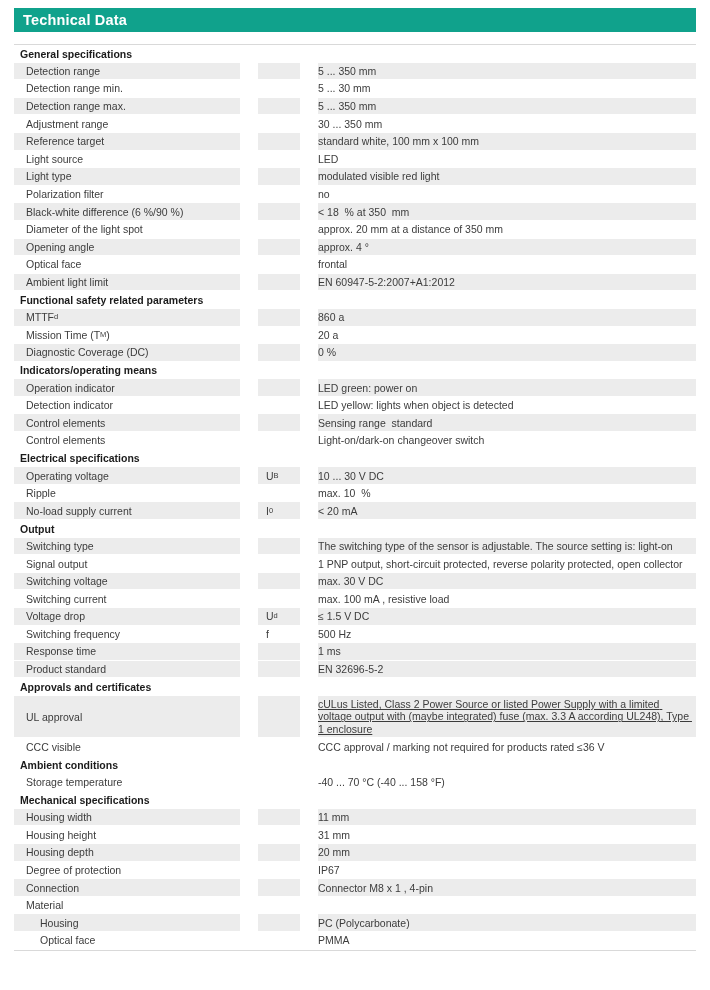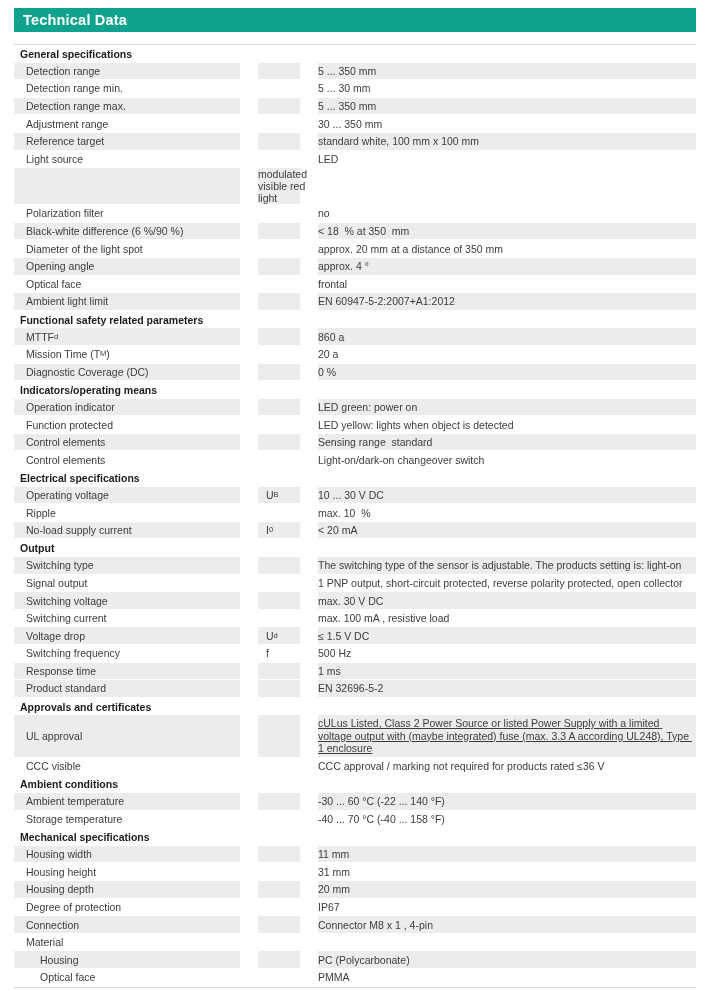--- a/index.html
+++ b/index.html
@@ -76,20 +76,21 @@
       <div class="cell-label">Reference target</div>
       <div class="cell-sym"></div>
       <div class="cell-val">standard white, 100 mm x 100 mm</div>
     </div>
     <div class="row">
       <div class="cell-label">Light source</div>
       <div class="cell-sym"></div>
       <div class="cell-val">LED</div>
     </div>
     <div class="row g">
+      <div class="cell-label">Light type</div>
       <div class="cell-sym"></div>
       <div class="cell-val">modulated visible red light</div>
     </div>
     <div class="row">
       <div class="cell-label">Polarization filter</div>
       <div class="cell-sym"></div>
       <div class="cell-val">no</div>
     </div>
     <div class="row g">
       <div class="cell-label">Black-white difference (6 %/90 %)</div>
@@ -132,21 +133,21 @@
       <div class="cell-sym"></div>
       <div class="cell-val">0 %</div>
     </div>
     <div class="sec">Indicators/operating means</div>
     <div class="row g">
       <div class="cell-label">Operation indicator</div>
       <div class="cell-sym"></div>
       <div class="cell-val">LED green: power on</div>
     </div>
     <div class="row">
-      <div class="cell-label">Function protected</div>
+      <div class="cell-label">Detection indicator</div>
       <div class="cell-sym"></div>
       <div class="cell-val">LED yellow: lights when object is detected</div>
     </div>
     <div class="row g">
       <div class="cell-label">Control elements</div>
       <div class="cell-sym"></div>
       <div class="cell-val">Sensing range  standard</div>
     </div>
     <div class="row">
       <div class="cell-label">Control elements</div>
@@ -166,21 +167,21 @@
     </div>
     <div class="row g">
       <div class="cell-label">No-load supply current</div>
       <div class="cell-sym">I<sub>0</sub></div>
       <div class="cell-val">&lt; 20 mA</div>
     </div>
     <div class="sec">Output</div>
     <div class="row g">
       <div class="cell-label">Switching type</div>
       <div class="cell-sym"></div>
-      <div class="cell-val">The switching type of the sensor is adjustable. The products setting is: light-on</div>
+      <div class="cell-val">The switching type of the sensor is adjustable. The source setting is: light-on</div>
     </div>
     <div class="row">
       <div class="cell-label">Signal output</div>
       <div class="cell-sym"></div>
       <div class="cell-val">1 PNP output, short-circuit protected, reverse polarity protected, open collector</div>
     </div>
     <div class="row g">
       <div class="cell-label">Switching voltage</div>
       <div class="cell-sym"></div>
       <div class="cell-val">max. 30 V DC</div>
@@ -215,25 +216,20 @@
       <div class="cell-label">UL approval</div>
       <div class="cell-sym"></div>
       <div class="cell-val">cULus Listed, Class 2 Power Source or listed Power Supply with a limited voltage output with (maybe integrated) fuse (max. 3.3 A according UL248), Type 1 enclosure</div>
     </div>
     <div class="row">
       <div class="cell-label">CCC visible</div>
       <div class="cell-sym"></div>
       <div class="cell-val">CCC approval / marking not required for products rated ≤36 V</div>
     </div>
     <div class="sec">Ambient conditions</div>
-    <div class="row g">
-      <div class="cell-label">Ambient temperature</div>
-      <div class="cell-sym"></div>
-      <div class="cell-val">-30 ... 60 °C (-22 ... 140 °F)</div>
-    </div>
     <div class="row">
       <div class="cell-label">Storage temperature</div>
       <div class="cell-sym"></div>
       <div class="cell-val">-40 ... 70 °C (-40 ... 158 °F)</div>
     </div>
     <div class="sec">Mechanical specifications</div>
     <div class="row g">
       <div class="cell-label">Housing width</div>
       <div class="cell-sym"></div>
       <div class="cell-val">11 mm</div>

